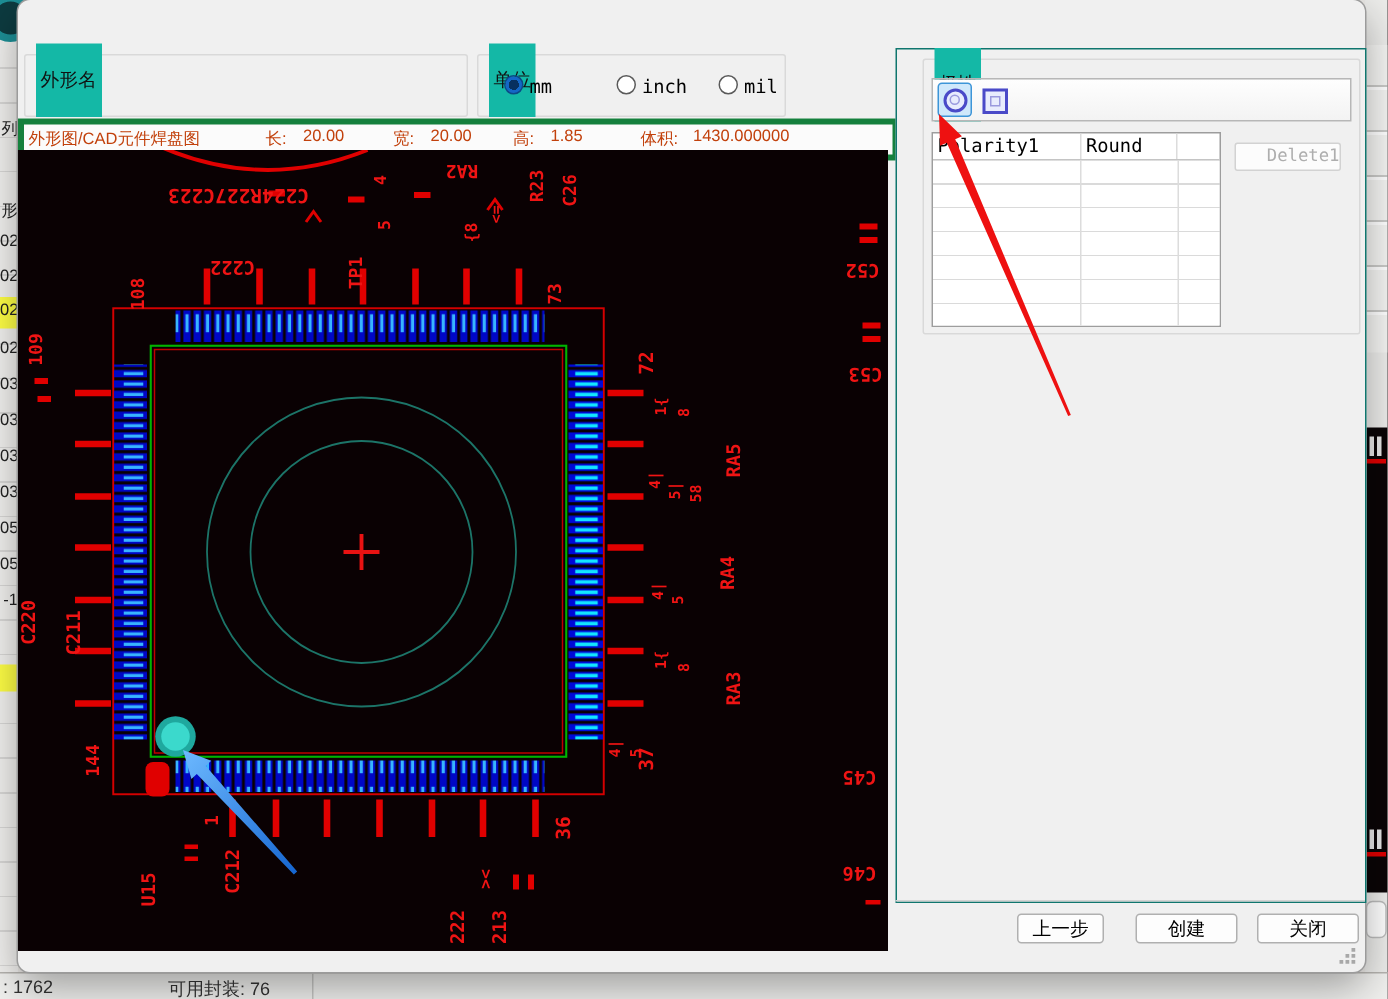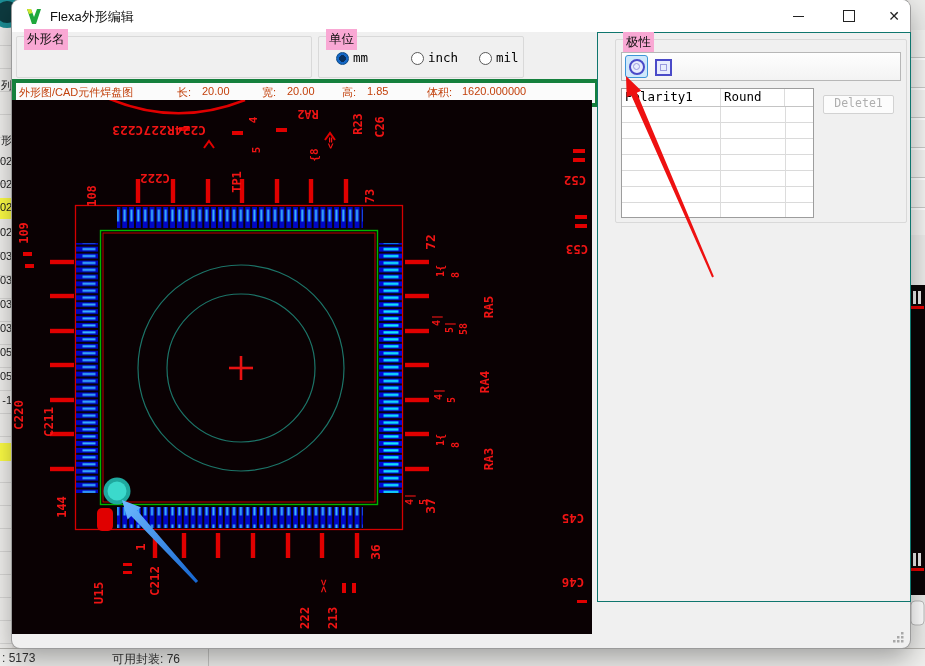--- a/index.html
+++ b/index.html
@@ -26,24 +26,24 @@
         box-shadow:0 0 0 1px #9b9b9b,0 10px 28px rgba(0,0,0,.35)}
   #title-bar{position:absolute;left:0;top:0;width:898px;height:32px;background:#ffffff;border-radius:8px 8px 0 0}
   #title-text{position:absolute;left:38px;top:8px;font-size:13px;color:#111}
   .winbtn{position:absolute;top:0;width:44px;height:32px;display:flex;align-items:center;justify-content:center}
   #min-btn{left:764px}#max-btn{left:815px}#close-btn{left:860px}
   .min-glyph{width:11px;height:0;border-top:1.4px solid #222;display:block}
   .max-glyph{width:10px;height:10px;border:1.4px solid #222;display:block}
   .close-glyph{font-size:14px;color:#222;line-height:1}
   
   .gbox{position:absolute;border:1px solid #d9d9d9;border-radius:2px;background:#f0f0f0}
-  .gbox>.glabel{position:absolute;top:-8px;left:7px;background:#f9a8d4;padding:2px 3px;font-size:12.5px;color:#111}
+  .gbox>.glabel{position:absolute;top:-8px;left:7px;background:#14b8a6;padding:16px 3px;font-size:12.5px;color:#111}
   #shape-input{position:absolute;left:7px;top:12px;width:277px;height:18px;border:1px solid #8a8a8a;background:#fff;
         font:12.5px "DejaVu Sans Mono",monospace;color:#000;padding:0 3px}
-  .radio-row{position:absolute;top:13px;display:flex;align-items:flex-end;gap:4px;cursor:default;
+  .radio-row{position:absolute;top:13px;display:flex;align-items:flex-start;gap:4px;cursor:default;
         font:12.5px "DejaVu Sans Mono",monospace}
   .rb{width:13px;height:13px;border:1px solid #5a5a5a;border-radius:50%;background:#fff;box-sizing:border-box}
   .rb.sel{border:1px solid #0b4a86;background:radial-gradient(circle at 50% 50%,#07305f 0 3.4px,#1467c6 3.4px)}
   
   #info-bar{position:absolute;left:0;top:79px;width:579px;height:20px;background:#fbfbfb;
         border:4px solid #15803d;font-size:11px;color:#c2410c}
   #info-bar span{position:absolute;top:2px;white-space:nowrap}
   
   #right-panel{position:absolute;left:585px;top:32px;width:312px;height:568px;border:1px solid #0f766e;background:#f0f0f0}
   #polarity-group{left:17px;top:6px;width:290px;height:182px}
@@ -57,21 +57,21 @@
         border:2.2px solid #4a4ac8;background:#e8ecfd}
   #square-tool i{width:5px;height:5px;border:1.4px solid #9a9ade;display:block}
   #pol-table{position:absolute;left:5px;top:48px;width:191px;height:128px;background:#fff;border:1px solid #9d9d9d}
   #pol-head{display:flex;height:17px;border-bottom:1px solid #c4c4c4;font:12.5px "DejaVu Sans Mono",monospace;color:#000}
   #pol-head .c1{width:99px;padding-left:3px;border-right:1px solid #dcdcdc;box-sizing:border-box}
   #pol-head .c2{width:64px;padding-left:3px;border-right:1px solid #dcdcdc;box-sizing:border-box}
   #pol-body{position:absolute;left:0;top:18px;right:0;bottom:0;
         background:repeating-linear-gradient(180deg,#fff 0 15px,#dadada 15px 16px)}
   .colline{position:absolute;top:0;bottom:0;width:1px;background:#dcdcdc}
   #delete-btn{position:absolute;left:207px;top:55px;width:69px;height:17px;background:#fcfcfc;border:1px solid #d2d2d2;
-        border-radius:2px;font:11.5px "DejaVu Sans Mono",monospace;color:#aeaeae;text-align:center;line-height:15px}
+        border-radius:2px;font:11.5px "DejaVu Sans Mono",monospace;color:#aeaeae;text-align:right;line-height:15px}
   
   #footer{position:absolute;left:585px;top:600px;width:313px;height:34px;border-top:1px solid #d2d2d2}
   .btn{position:absolute;top:8px;height:20px;background:#fdfdfd;border:1px solid #b0b0b0;border-radius:3px;
         font:12.5px "Liberation Sans",sans-serif;color:#000;text-align:center;line-height:18px;box-sizing:border-box}
   #btn-back{left:81px;width:58px}#btn-create{left:160px;width:68px}#btn-close{left:241px;width:68px}
   #grip{position:absolute;right:5px;bottom:4px}
   
   #canvas-wrap{position:absolute;left:0;top:100px;width:580px;height:534px;background:#0a0103}
   .ct{fill:#ef1414;font-family:"DejaVu Sans Mono",monospace;font-weight:bold}
   #overlay{position:absolute;left:0;top:0;width:925px;height:666px;pointer-events:none;z-index:60}
@@ -106,43 +106,27 @@
       <rect x="8" y="291" width="3" height="13" fill="#e8e8e8"></rect>
     <rect x="1" y="306" width="13" height="3" fill="#e00000"></rect>
     <rect x="3" y="553" width="3" height="13" fill="#e8e8e8"></rect>
       <rect x="8" y="553" width="3" height="13" fill="#e8e8e8"></rect>
     <rect x="1" y="568" width="13" height="3" fill="#e00000"></rect>
     <rect x="1" y="601" width="13" height="24" rx="4" fill="#fff" stroke="#bdbdbd"></rect>
   </svg>
 </div>
 
 <div class="abs" id="bottom-status">
-  <span style="left:2px">: 5173</span>
+  <span style="left:2px">: 1762</span>
   <span style="left:112px">可用封装: 76</span>
   <span style="left:208px;top:0;width:1px;height:18px;background:#c6c6c4"></span>
 </div>
 
 <div class="abs" id="dialog">
 
-  <div id="title-bar">
-    <svg class="abs" style="left:14px;top:8px" width="17" height="17" viewBox="0 0 17 17">
-      <polygon points="1,1 5,1 8,9 11,1 15,1 10,16 6,16" fill="#1fa83c"></polygon>
-      <polygon points="1,1 5,1 6.5,5 3,6" fill="#cfe32e"></polygon>
-    </svg>
-    <span id="title-text">Flexa外形编辑</span>
-    <div class="winbtn" id="min-btn">
-        <span class="min-glyph"></span>
-      </div>
-    <div class="winbtn" id="max-btn">
-        <span class="max-glyph"></span>
-      </div>
-    <div class="winbtn" id="close-btn">
-        <span class="close-glyph">✕</span>
-      </div>
-  </div>
 
   <div class="gbox" style="left:4px;top:36px;width:294px;height:40px">
     <span class="glabel">外形名</span>
   </div>
 
   <div class="gbox" style="left:306px;top:36px;width:204px;height:40px">
     <span class="glabel">单位</span>
     <label class="radio-row" style="left:17px">
       <span class="rb sel"></span>
       <span>mm</span>
@@ -159,21 +143,21 @@
 
   <div id="info-bar">
     <span style="left:3px">外形图/CAD元件焊盘图</span>
     <span style="left:161px">长:</span>
     <span style="left:186px">20.00</span>
     <span style="left:246px">宽:</span>
     <span style="left:271px">20.00</span>
     <span style="left:326px">高:</span>
     <span style="left:351px">1.85</span>
     <span style="left:411px">体积:</span>
-    <span style="left:446px">1620.000000</span>
+    <span style="left:446px">1430.000000</span>
   </div>
 
   <div id="canvas-wrap">
     <svg width="580" height="534" viewBox="0 0 580 534">
       <defs>
         <pattern id="padH" width="6.833" height="21" patternUnits="userSpaceOnUse">
           <rect x="0.9" y="0" width="4.9" height="21" fill="#0007c6"></rect>
           <rect x="2.3" y="4.5" width="2.1" height="12" fill="#38b4ff"></rect>
         </pattern>
         <pattern id="padV" width="22" height="6.94" patternUnits="userSpaceOnUse">
@@ -328,20 +312,25 @@
         </div>
         <div id="pol-body">
           <div class="colline" style="left:98px"></div>
           <div class="colline" style="left:163px"></div>
         </div>
       </div>
       <div id="delete-btn">Delete1</div>
     </div>
   </div>
 
+  <div id="footer">
+    <div class="btn" id="btn-back">上一步</div>
+    <div class="btn" id="btn-create">创建</div>
+    <div class="btn" id="btn-close">关闭</div>
+  </div>
 
   <svg id="grip" width="13" height="13">
     <g fill="#a8a8a8">
       <rect x="9" y="1" width="2.5" height="2.5"></rect>
         <rect x="9" y="5" width="2.5" height="2.5"></rect>
         <rect x="9" y="9" width="2.5" height="2.5"></rect>
       <rect x="5" y="5" width="2.5" height="2.5"></rect>
         <rect x="5" y="9" width="2.5" height="2.5"></rect>
         <rect x="1" y="9" width="2.5" height="2.5"></rect>
     </g>

